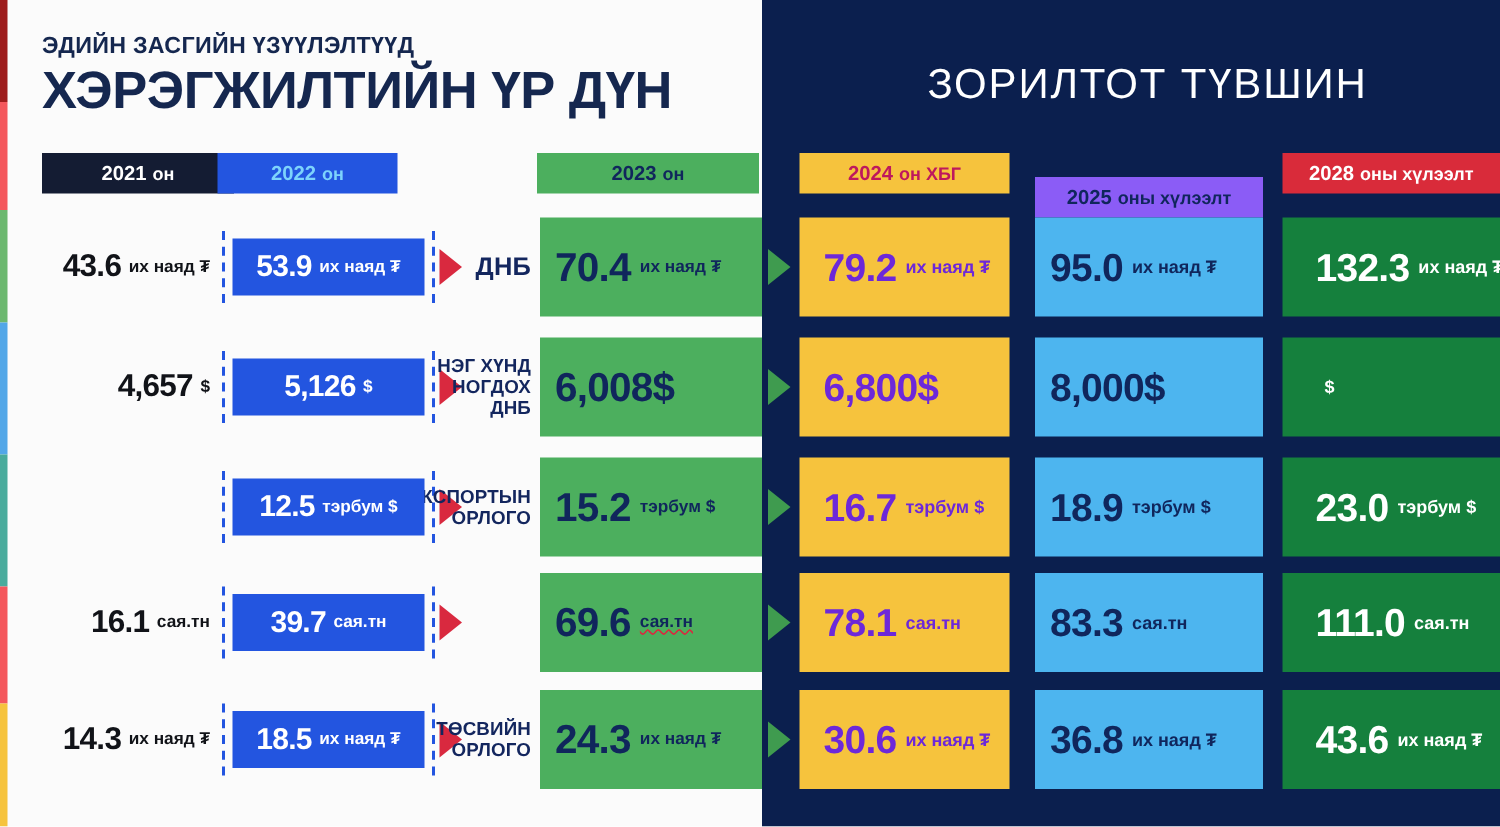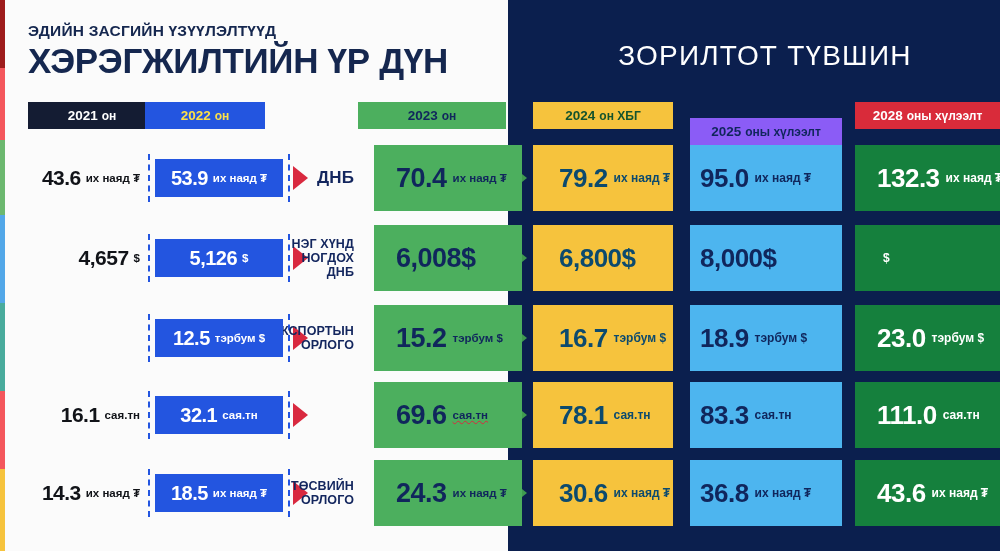--- a/index.html
+++ b/index.html
@@ -46,23 +46,23 @@
 
   
   .chip {
     position: absolute; height: 27px;
     display: flex; align-items: center; justify-content: center;
     font-size: 13.5px; font-weight: bold; white-space: nowrap;
   }
   .chip .yr { font-weight: bold; }
   .chip .sfx { font-weight: bold; font-size: 12px; margin-left: 4px; }
   .chip-2021 { left: 28px;  top: 102px; width: 128px; background: #141c33; color: #fff; }
-  .chip-2022 { left: 145px; top: 102px; width: 120px; background: #2355e0; color: #fde047; }
+  .chip-2022 { left: 145px; top: 102px; width: 120px; background: #2355e0; color: #7dd3fc; }
   .chip-2023 { left: 358px; top: 102px; width: 148px; background: #4caf5e; color: #10265c; }
-  .chip-2024 { left: 533px; top: 102px; width: 140px; background: #f6c33d; color: #14532d; }
+  .chip-2024 { left: 533px; top: 102px; width: 140px; background: #f6c33d; color: #be185d; }
   .chip-2025 { left: 690px; top: 90px; width: 152px; background: #8b5cf6; color: #10265c; margin-top: 28px; }
   .chip-2028 { left: 855px; top: 102px; width: 145px; background: #d92b3a; color: #fff; }
   .chip-2028 .yr, .chip-2028 .sfx { color: #fff; }
 
   
   .row { position: absolute; left: 0; width: 1000px; height: 66px; }
 
   .cell {
     position: absolute; top: 0; height: 66px;
     display: flex; align-items: center;
@@ -110,37 +110,37 @@
     position: absolute; top: 0; height: 66px; left: 272px; width: 82px;
     display: flex; align-items: center; justify-content: flex-end;
     text-align: right;
     font-size: 12.5px; font-weight: bold; line-height: 1.12;
     color: #13265e; letter-spacing: .1px;
   }
   .rlabel.big { font-size: 17px; }
 
   
   .c2023 {
-    left: 374px; width: 148px; background: #4caf5e; color: #10265c;
-    justify-content: flex-start; padding-left: 22px;
+    left: 360px; width: 148px; background: #4caf5e; color: #10265c;
+    justify-content: flex-start; padding-left: 10px;
   }
   .c2023 .num { font-size: 27px; }
   .c2023 .unit { font-size: 11.5px; }
 
   
   .arrow-green {
     position: absolute; left: 512px; top: 21px;
     width: 0; height: 0;
     border-top: 12px solid transparent;
     border-bottom: 12px solid transparent;
     border-left: 15px solid #3f9b4f;
   }
 
-  .c2024 { left: 533px; width: 140px; background: #f6c33d; color: #0c4a6e;
-           justify-content: flex-start; padding-left: 26px; }
+  .c2024 { left: 533px; width: 140px; background: #f6c33d; color: #6d28d9;
+           justify-content: flex-start; padding-left: 16px; }
   .c2024 .num { font-size: 26px; }
   .c2025 { left: 690px; width: 152px; background: #4db5ef; color: #10265c;
            justify-content: flex-start; padding-left: 10px; }
   .c2025 .num { font-size: 26px; }
   .c2028 { left: 855px; width: 145px; background: #15803d; color: #ffffff;
            justify-content: flex-start; padding-left: 22px; }
   .c2028 .num { font-size: 26px; }
 
   .spell { text-decoration: underline wavy #d9293f; text-decoration-thickness: 1px; }
 </style>
@@ -281,21 +281,21 @@
       <div class="row" style="top: 382px;">
         <div class="dash dash-l"></div>
         <div class="dash dash-r"></div>
         <div class="arrow-red"></div>
         <div class="arrow-green"></div>
         <div class="cell c2021">
           <span class="num">16.1</span>
           <span class="unit">сая.тн</span>
         </div>
         <div class="cell c2022">
-          <span class="num">32.1</span>
+          <span class="num">39.7</span>
           <span class="unit">сая.тн</span>
         </div>
         <div class="cell c2023">
           <span class="num">69.6</span>
           <span class="unit spell">сая.тн</span>
         </div>
         <div class="cell c2024">
           <span class="num">78.1</span>
           <span class="unit">сая.тн</span>
         </div>

